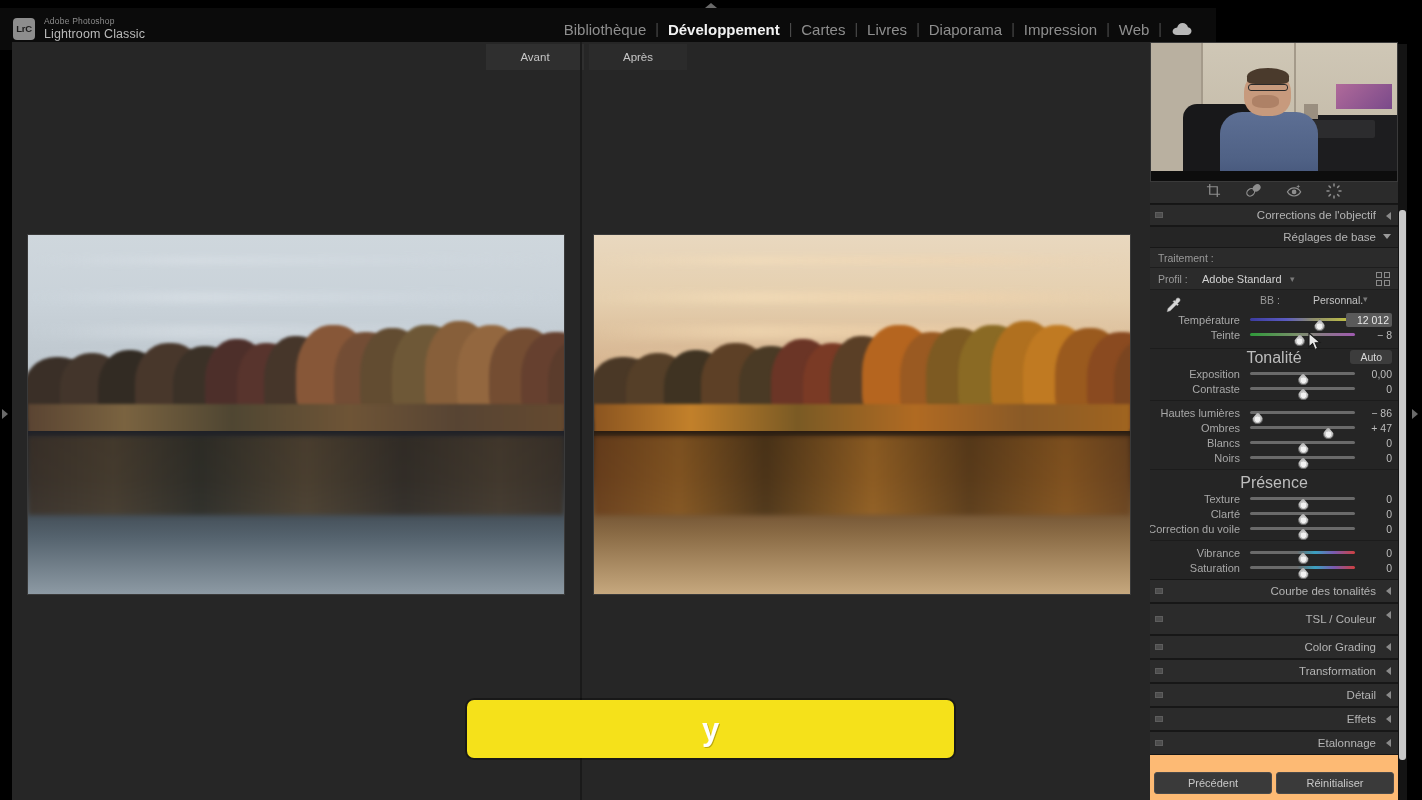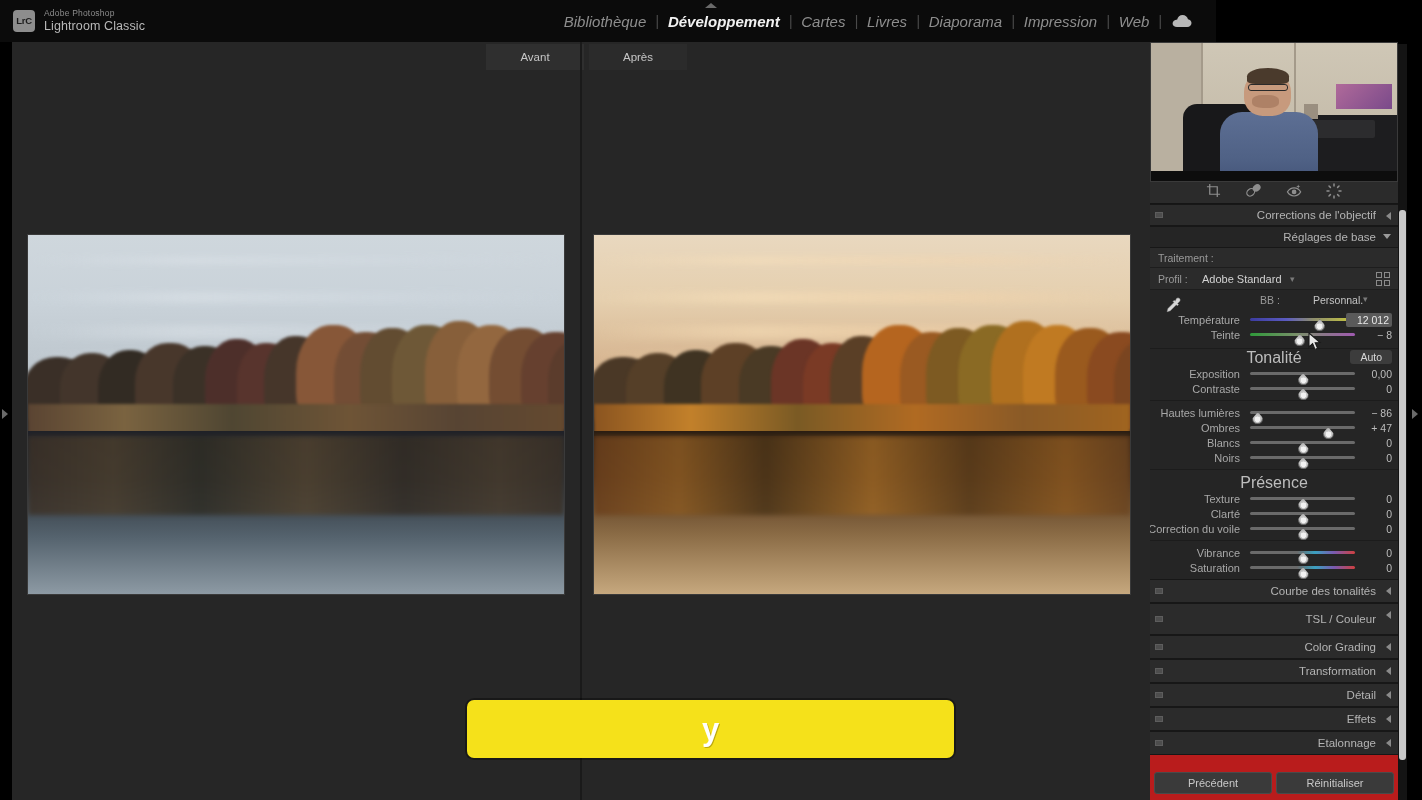--- a/index.html
+++ b/index.html
@@ -6,37 +6,37 @@
   html, body {
     width: 1422px; height: 800px;
     background: #000;
     font-family: "Liberation Sans", sans-serif;
     overflow: hidden;
   }
   #app { position: relative; width: 1422px; height: 800px; background: #000; }
 
   
   .topbar {
-    position: absolute; left: 0; top: 0; width: 1216px; height: 42px;
+    position: absolute; left: 0; top: 8px; width: 1216px; height: 42px;
     background: #0b0b0b;
     display: flex; align-items: center;
   }
   .brand { display: flex; align-items: center; gap: 9px; padding-left: 13px; }
   .brand-badge {
     width: 22px; height: 22px; border-radius: 4px; background: #8d8d8d;
     color: #1c1c1c; font-size: 9.5px; font-weight: bold; letter-spacing: -0.3px;
     display: flex; align-items: center; justify-content: center;
   }
   .brand-text { line-height: 1.15; }
   .brand-sup { font-size: 8.5px; color: #8c8c8c; letter-spacing: .2px; }
   .brand-main { font-size: 12.5px; color: #b9b9b9; letter-spacing: .1px; }
 
   .modulebar {
     position: absolute; right: 18px; top: 0; height: 42px;
-    display: flex; align-items: center; gap: 0; font-style: italic;
+    display: flex; align-items: center; gap: 0;
   }
   .module {
     font-size: 15px; color: #8e8e8e; padding: 0 9px; cursor: pointer;
     white-space: nowrap;
   }
   .module.active { color: #f2f2f2; font-weight: bold; }
   .msep { color: #4a4a4a; font-size: 14px; }
   .cloud-icon { padding: 0 6px 0 10px; display: flex; align-items: center; }
 
   
@@ -89,21 +89,21 @@
   }
   .caption span {
     font-size: 31px; font-weight: bold; color: #ffffff;
     text-shadow: 1px 1px 0 rgba(120,100,0,.45);
     line-height: 1;
   }
 
   
   .rightpanel {
     position: absolute; left: 1150px; top: 42px; width: 248px; height: 758px;
-    background: #b91c1c;
+    background: #fdba74;
   }
   .webcam { position: relative; width: 248px; height: 140px; overflow: hidden; background: #2a2a28; }
   .toolrow {
     height: 22px; background: #2b2b2b; border-bottom: 1px solid #151515;
     display: flex; align-items: center; justify-content: center; gap: 24px;
   }
   .toolrow .ticon { cursor: pointer; opacity: .72; }
 
   .panel-scroll { position: relative; width: 248px; height: 574px; overflow: hidden; }
 

